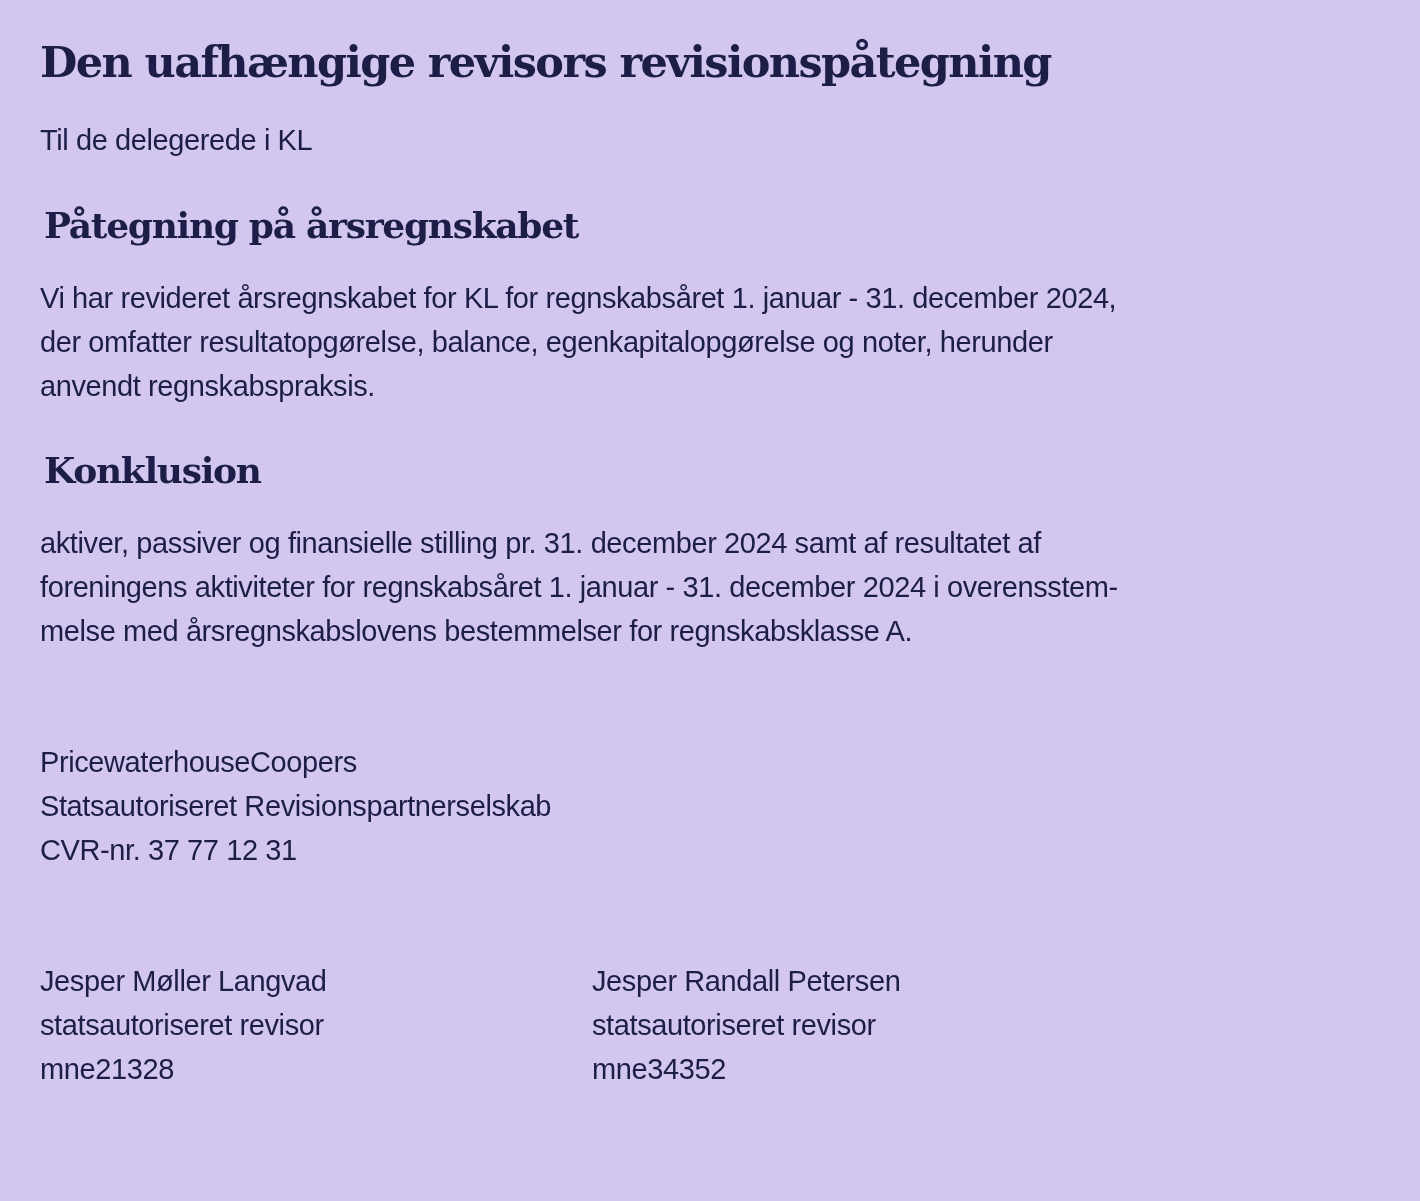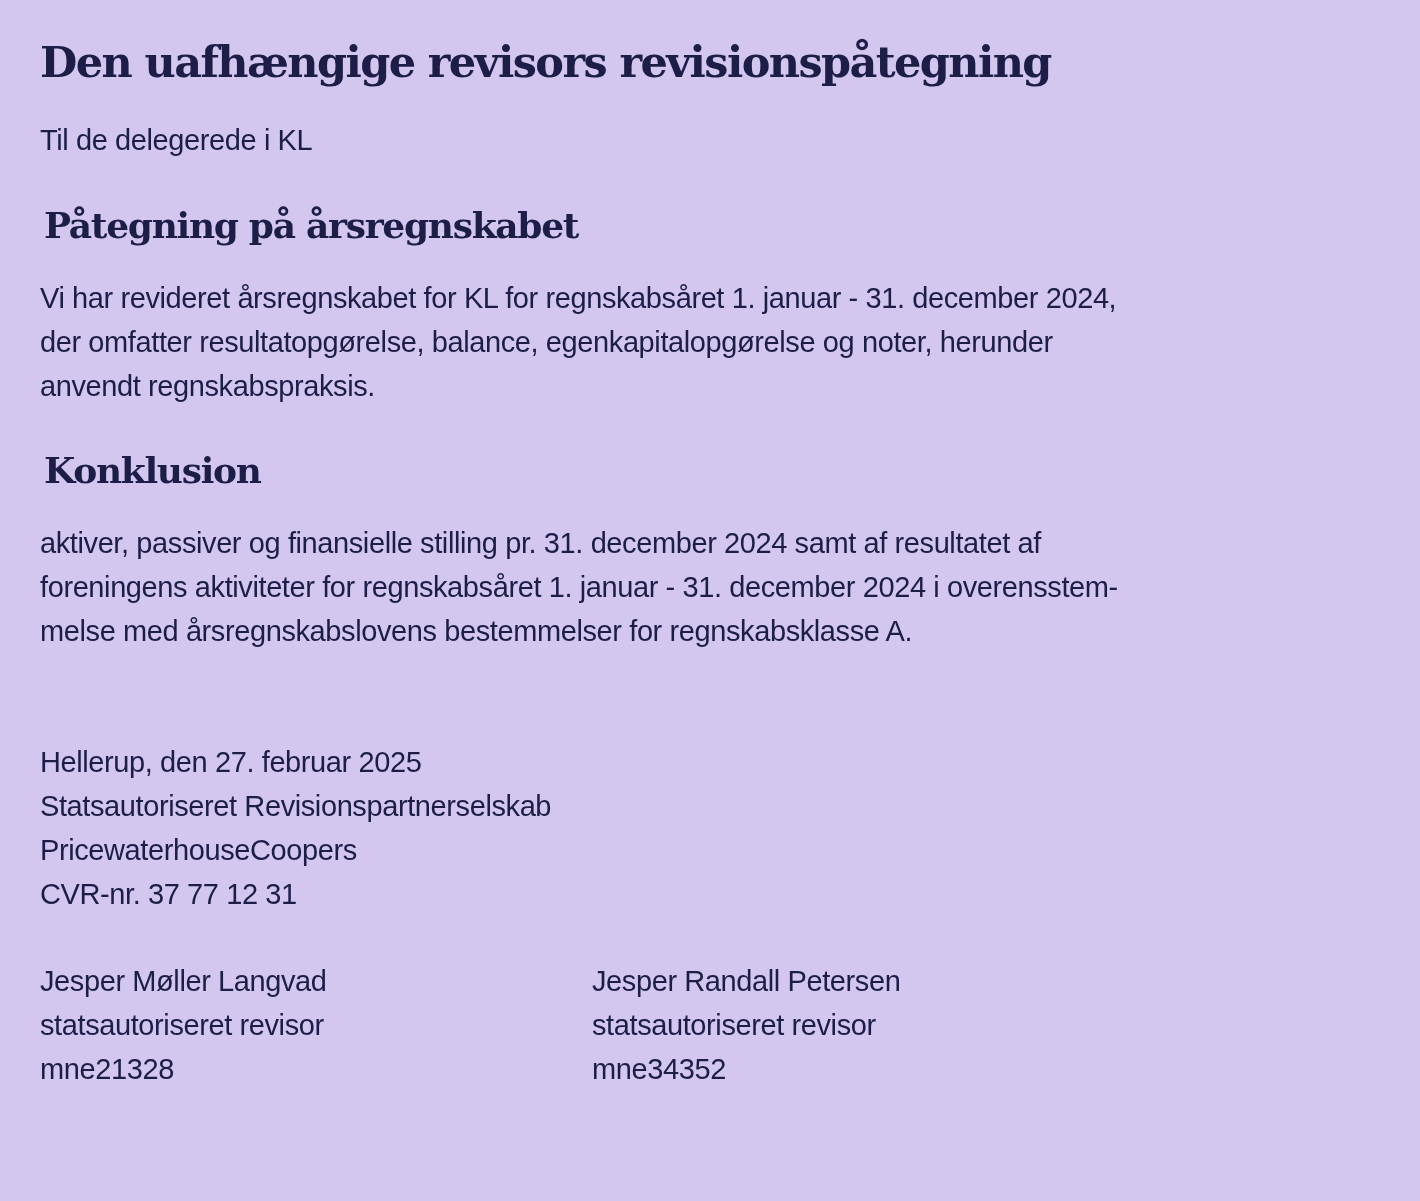--- a/index.html
+++ b/index.html
@@ -113,23 +113,22 @@
 
   <h2 class="h2 s2">Konklusion</h2>
 
   <div class="para p2 sans">
     <span class="line">aktiver, passiver og finansielle stilling pr. 31. december 2024 samt af resultatet af</span>
     <span class="line">foreningens aktiviteter for regnskabsåret 1. januar - 31. december 2024 i overensstem-</span>
     <span class="line">melse med årsregnskabslovens bestemmelser for regnskabsklasse A.</span>
   </div>
 
   <div class="firm sans">
-    <span class="line">Hellerup, den 27. februar 2025</span>
+    <span class="line">PricewaterhouseCoopers</span>
     <span class="line">Statsautoriseret Revisionspartnerselskab</span>
-    <span class="line">PricewaterhouseCoopers</span>
     <span class="line">CVR-nr. 37 77 12 31</span>
   </div>
 
   <div class="signers">
     <div class="signer a sans">
       <span class="line">Jesper Møller Langvad</span>
       <span class="line">statsautoriseret revisor</span>
       <span class="line">mne21328</span>
     </div>
     <div class="signer b sans">

